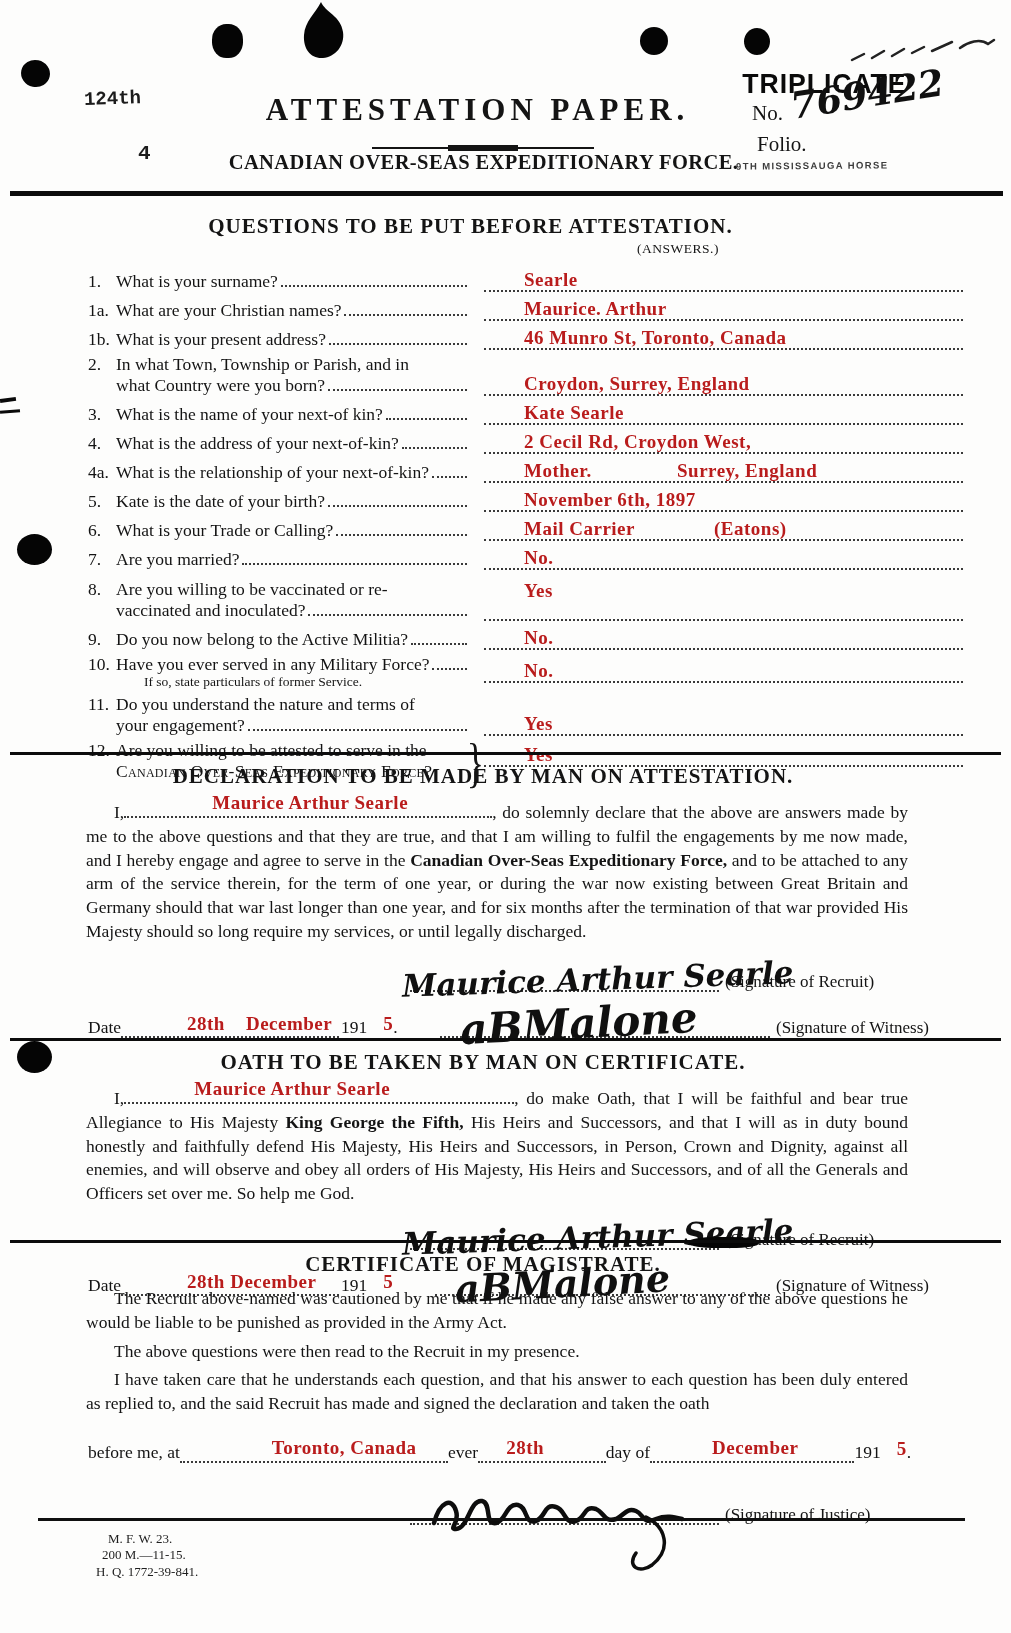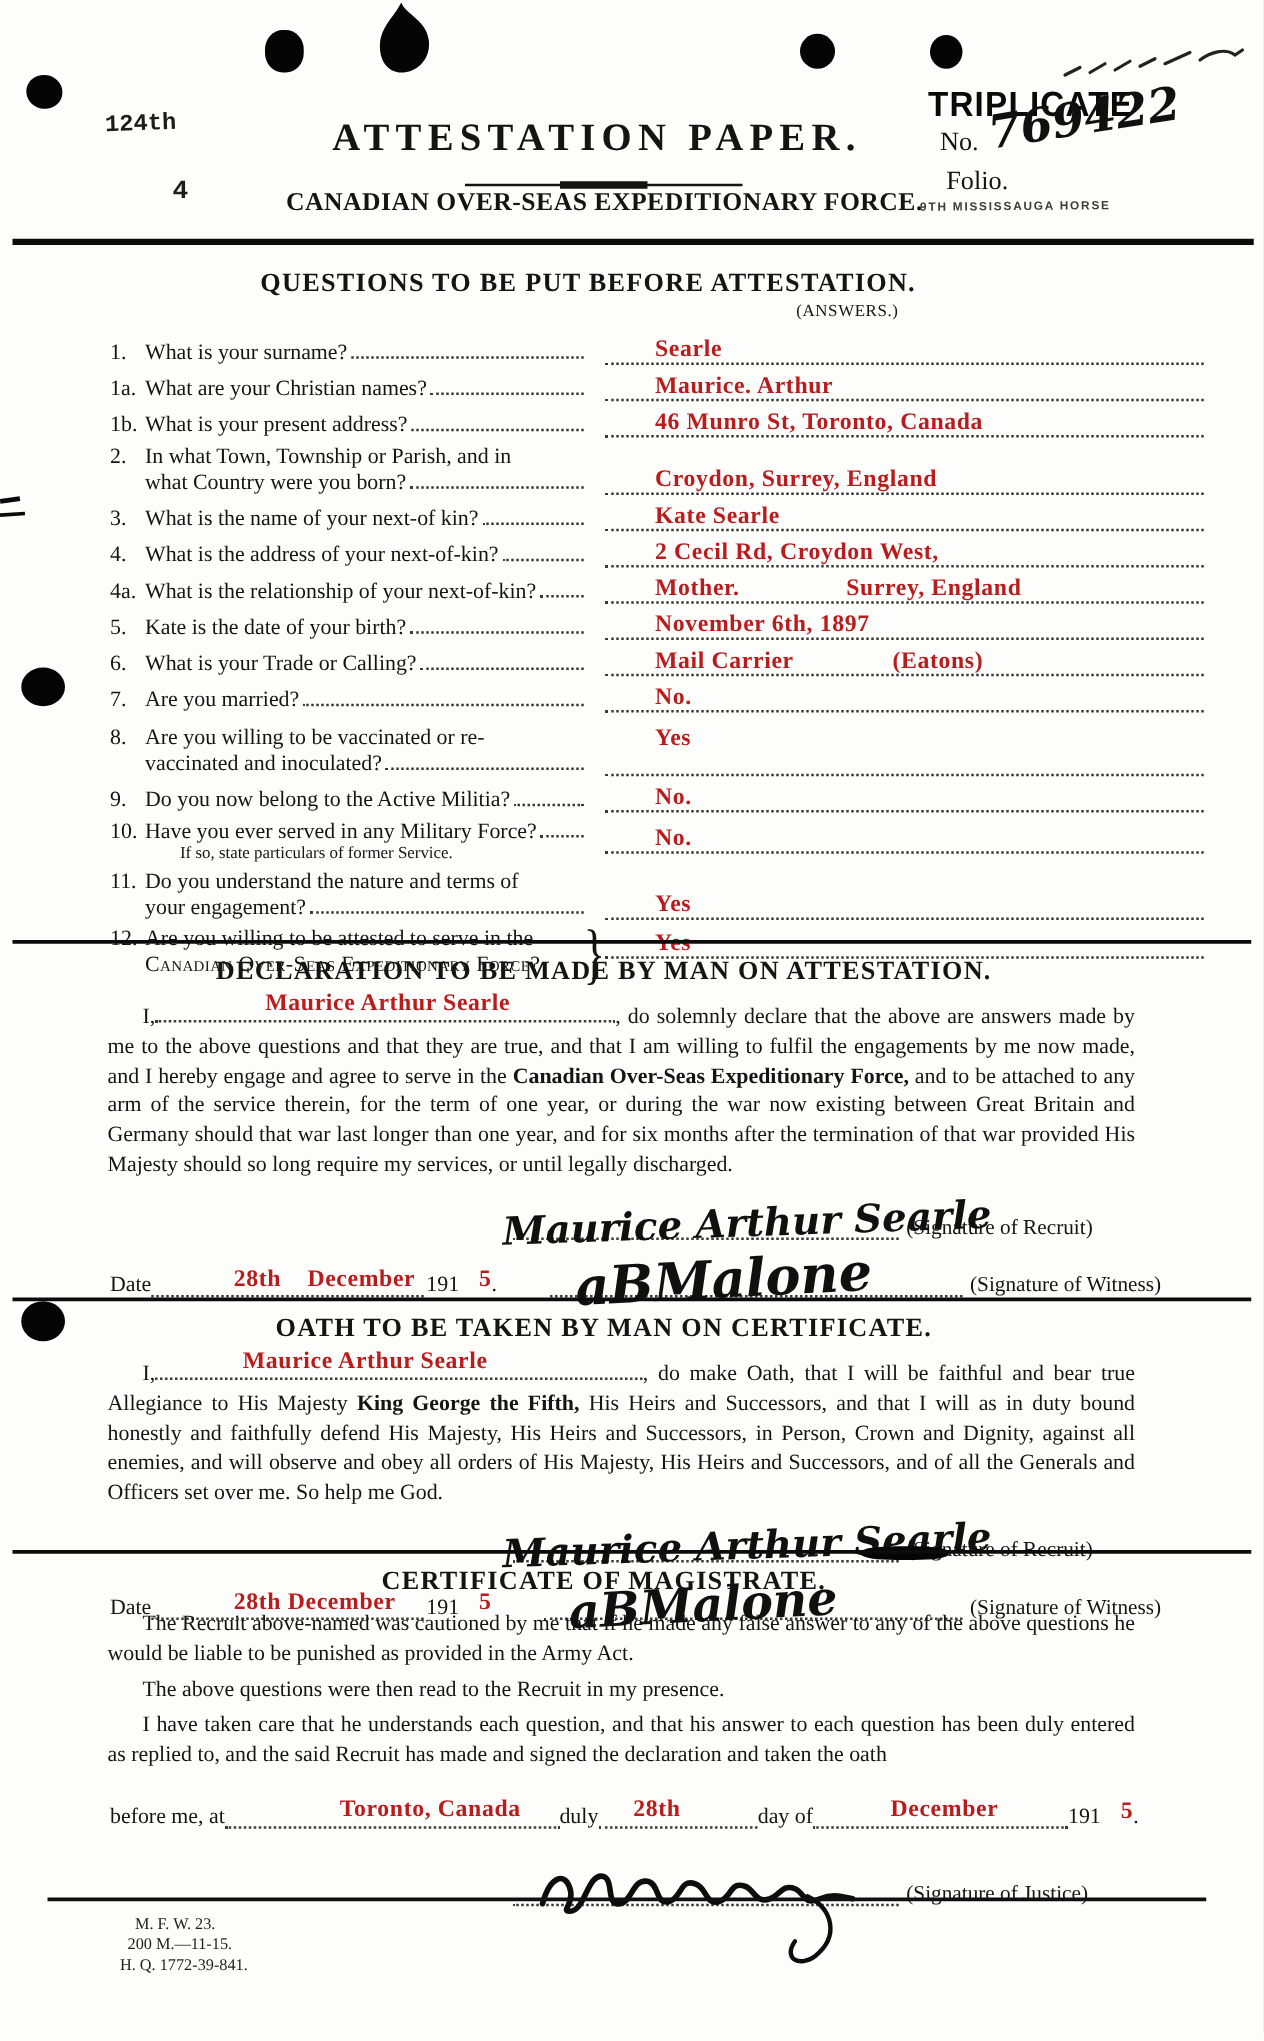--- a/index.html
+++ b/index.html
@@ -394,21 +394,21 @@
     <div class="hrule" style="height:3px;"></div>
     <h2>CERTIFICATE OF MAGISTRATE.</h2>
     <p class="cert-para" style="margin-top:10px;">The Recruit above-named was cautioned by me that if he made any false answer to any of the above questions he would be liable to be punished as provided in the Army Act.</p>
     <p class="cert-para">The above questions were then read to the Recruit in my presence.</p>
     <p class="cert-para">I have taken care that he understands  each question, and that his answer to each question has been duly entered as replied to, and  the said  Recruit has made and signed the declaration and taken  the oath</p>
     <div class="bm-row">
       <span>before me, at</span>
       <div class="bm-dots" style="flex:2.1;">
         <span class="typed" style="left:92px;">Toronto, Canada</span>
       </div>
-      <span>duly</span>
+      <span>ever</span>
       <div class="bm-dots" style="flex:1;">
         <span class="typed" style="left:28px;">28th</span>
       </div>
       <span>day of</span>
       <div class="bm-dots" style="flex:1.6;">
         <span class="typed" style="left:62px;">December</span>
       </div>
       <span>191</span>
       <span class="yr-digit typed">5</span>
       <span>.</span>

